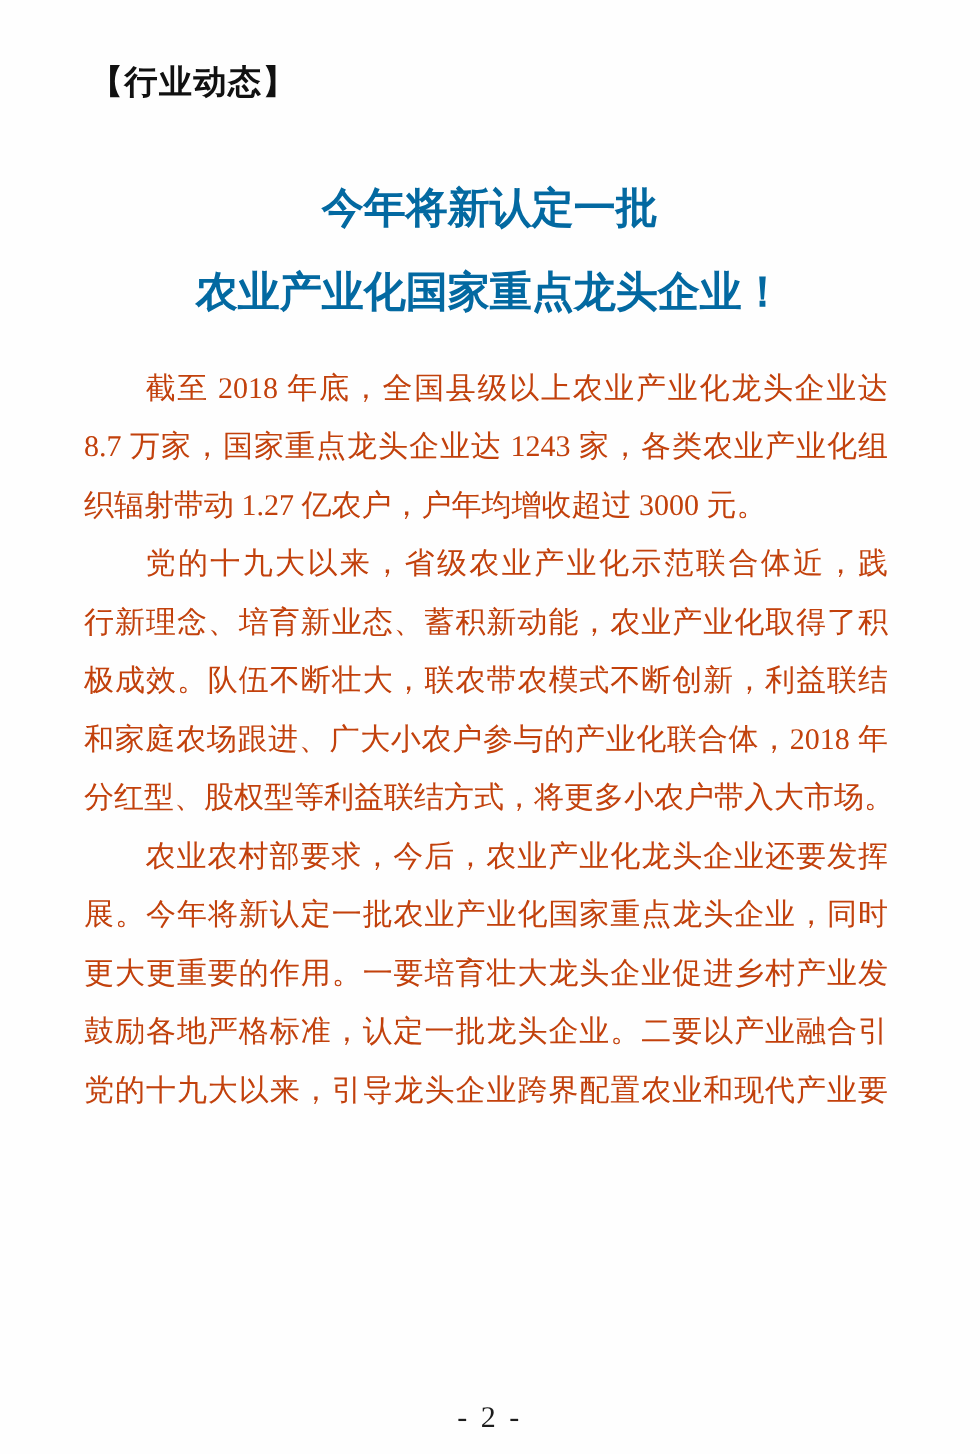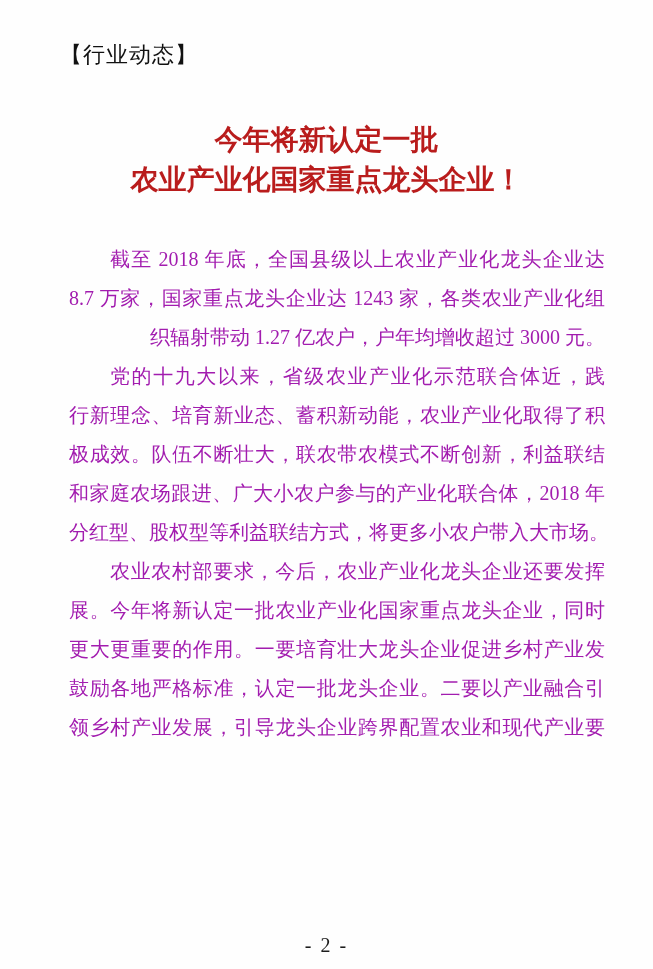--- a/index.html
+++ b/index.html
@@ -15,57 +15,56 @@
   .doc-page {
     position: absolute;
     inset: 0;
     background: #fefefe;
   }
   .section-header {
     position: absolute;
     left: 60px;
     top: 40px;
     font-family: "Liberation Sans", "DejaVu Sans", sans-serif;
-    font-weight: 400;
+    font-weight: 700;
     font-size: 22px;
     letter-spacing: 1px;
     color: #111111;
   }
   .doc-title-line {
     position: absolute;
     left: 0;
     width: 100%;
     text-align: center;
     font-weight: 700;
     font-size: 28px;
-    color: #b91c1c;
+    color: #0369a1;
     line-height: 36px;
   }
   .doc-title-line.t1 { top: 122px; }
-  .doc-title-line.t2 { top: 162px; }
+  .doc-title-line.t2 { top: 178px; }
   .body-text {
     position: absolute;
     left: 56px;
     top: 240px;
     width: 536px;
     font-size: 20px;
     line-height: 39px;
-    color: #a21caf;
-    margin-left: 13px;
+    color: #c2410c;
   }
   .line {
     text-align: justify;
     text-align-last: justify;
     height: 39px;
     overflow: hidden;
     white-space: nowrap;
   }
   .line.indent { text-indent: 41px; }
   .line.no-just {
-    text-align: right;
+    text-align: left;
     text-align-last: auto;
   }
   .page-footer {
     position: absolute;
     left: 0;
     top: 934px;
     width: 100%;
     text-align: center;
     font-size: 20px;
     color: #1c1c1c;
@@ -97,20 +96,20 @@
       <div class="line">极成效。队伍不断壮大，联农带农模式不断创新，利益联结</div>
       <div class="line">和家庭农场跟进、广大小农户参与的产业化联合体，2018 年</div>
       <div class="line">分红型、股权型等利益联结方式，将更多小农户带入大市场。</div>
     </div>
 
     <div class="paragraph">
       <div class="line indent">农业农村部要求，今后，农业产业化龙头企业还要发挥</div>
       <div class="line">展。今年将新认定一批农业产业化国家重点龙头企业，同时</div>
       <div class="line">更大更重要的作用。一要培育壮大龙头企业促进乡村产业发</div>
       <div class="line">鼓励各地严格标准，认定一批龙头企业。二要以产业融合引</div>
-      <div class="line">领乡村产业发展，引导龙头企业跨界配置农业和现代产业要</div>
+      <div class="line">党的十九大以来，引导龙头企业跨界配置农业和现代产业要</div>
     </div>
 
   </div>
 
   <div class="page-footer">- 2 -</div>
 
 </div>
 
 </body></html>

